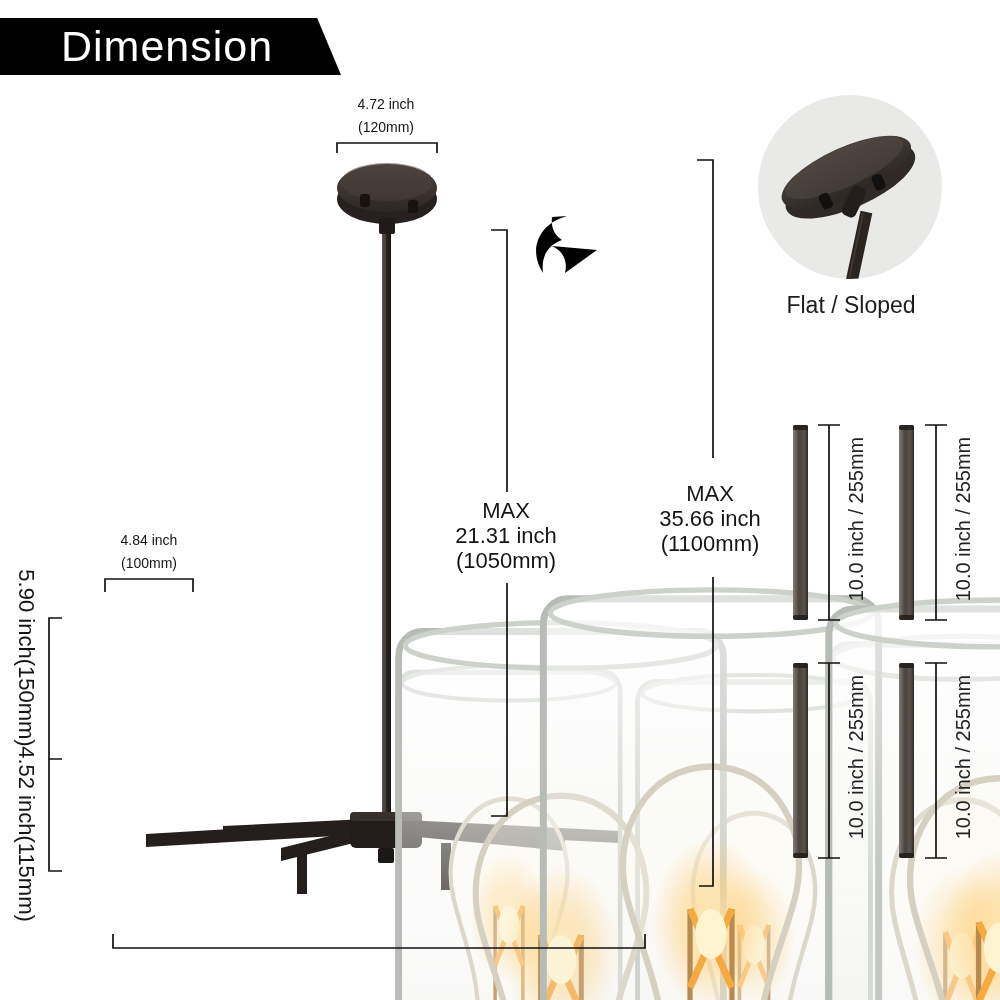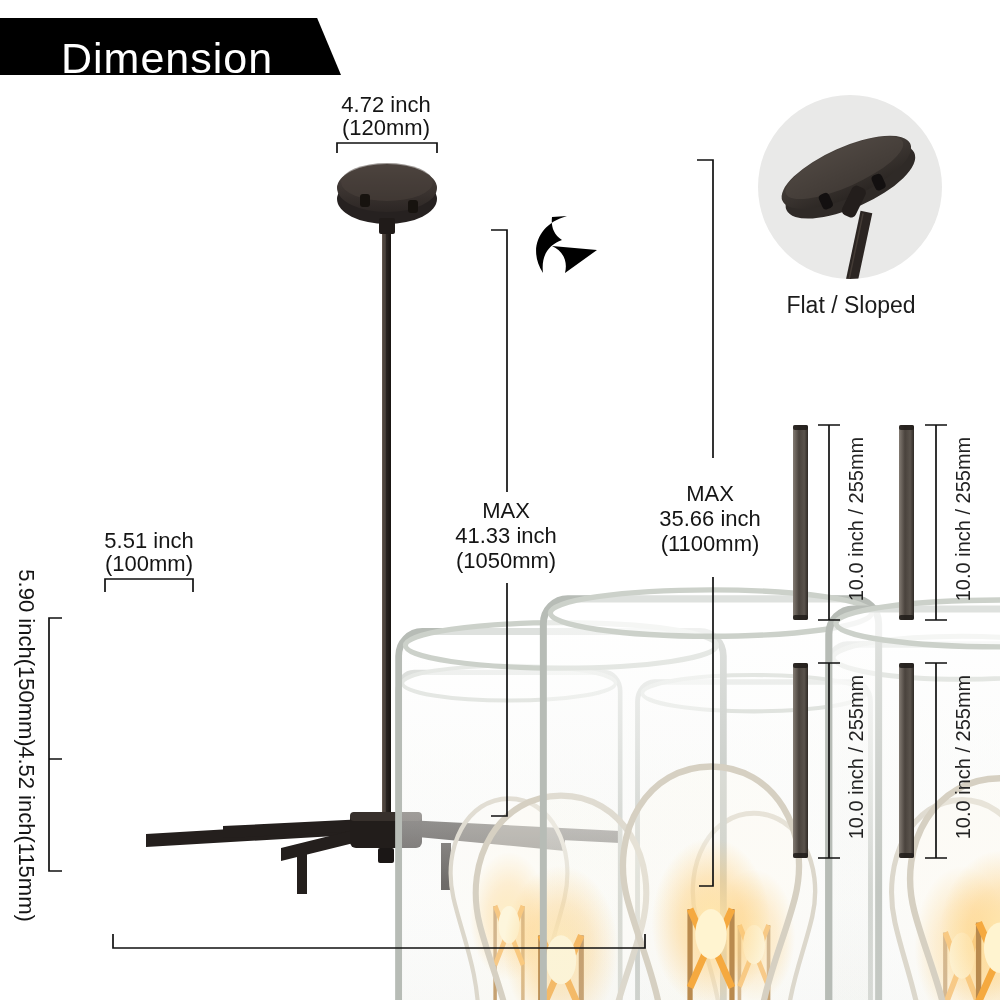--- a/index.html
+++ b/index.html
@@ -1,23 +1,23 @@
 <!DOCTYPE html>
 <html><head>
 <meta charset="utf-8">
 <style>
   html,body{margin:0;padding:0;background:#fff;}
   #stage{position:relative;width:1000px;height:1000px;background:#ffffff;overflow:hidden;
          font-family:"Liberation Sans",sans-serif;color:#151515;}
   #artwork{position:absolute;left:0;top:0;width:1000px;height:1000px;}
   .banner{position:absolute;left:0;top:18px;width:341px;height:57px;background:#000;
           clip-path:polygon(0 0,93% 0,100% 100%,0 100%);}
-  .banner-text{position:absolute;left:61px;top:12px;height:57px;line-height:56px;
+  .banner-text{position:absolute;left:61px;top:0;height:57px;line-height:56px;
                font-size:43px;color:#fff;letter-spacing:1px;white-space:nowrap;}
-  .dim{position:absolute;font-size:22px;line-height:23px;text-align:center;
+  .dim{position:absolute;font-size:14px;line-height:23px;text-align:center;
        white-space:nowrap;transform:translateX(-50%);}
   .dim-block{position:absolute;font-size:22px;line-height:25px;text-align:center;
              white-space:nowrap;transform:translateX(-50%);}
   .vlabel{position:absolute;font-size:22px;white-space:nowrap;
           transform:translate(-50%,-50%) rotate(90deg);}
   .rodlabel{position:absolute;font-size:20px;white-space:nowrap;
             transform:translate(-50%,-50%) rotate(-90deg);color:#222;}
   .caption{position:absolute;font-size:23px;line-height:24px;text-align:center;
            transform:translateX(-50%);color:#1c1c1c;}
 </style>
@@ -182,32 +182,32 @@
     <div class="banner-text">Dimension</div>
   </div>
 
   <div class="dim" style="left:386px;top:93px;">
     <div>4.72 inch</div>
     <div>(120mm)</div>
   </div>
 
   <div class="dim-block" style="left:506px;top:498px;">
     <div class="maxline">MAX</div>
-    <div>41.33 inch</div>
+    <div>21.31 inch</div>
     <div>(1050mm)</div>
   </div>
 
   <div class="dim-block" style="left:710px;top:481px;">
     <div class="maxline">MAX</div>
     <div>35.66 inch</div>
     <div>(1100mm)</div>
   </div>
 
   <div class="dim" style="left:149px;top:529px;">
-    <div>5.51 inch</div>
+    <div>4.84 inch</div>
     <div>(100mm)</div>
   </div>
 
   <div class="vlabel" style="left:26px;top:658px;">5.90 inch(150mm)</div>
   <div class="vlabel" style="left:26px;top:834px;">4.52 inch(115mm)</div>
 
 
   <div class="caption" style="left:851px;top:293px;">
     <div>Flat / Sloped</div>
   </div>

